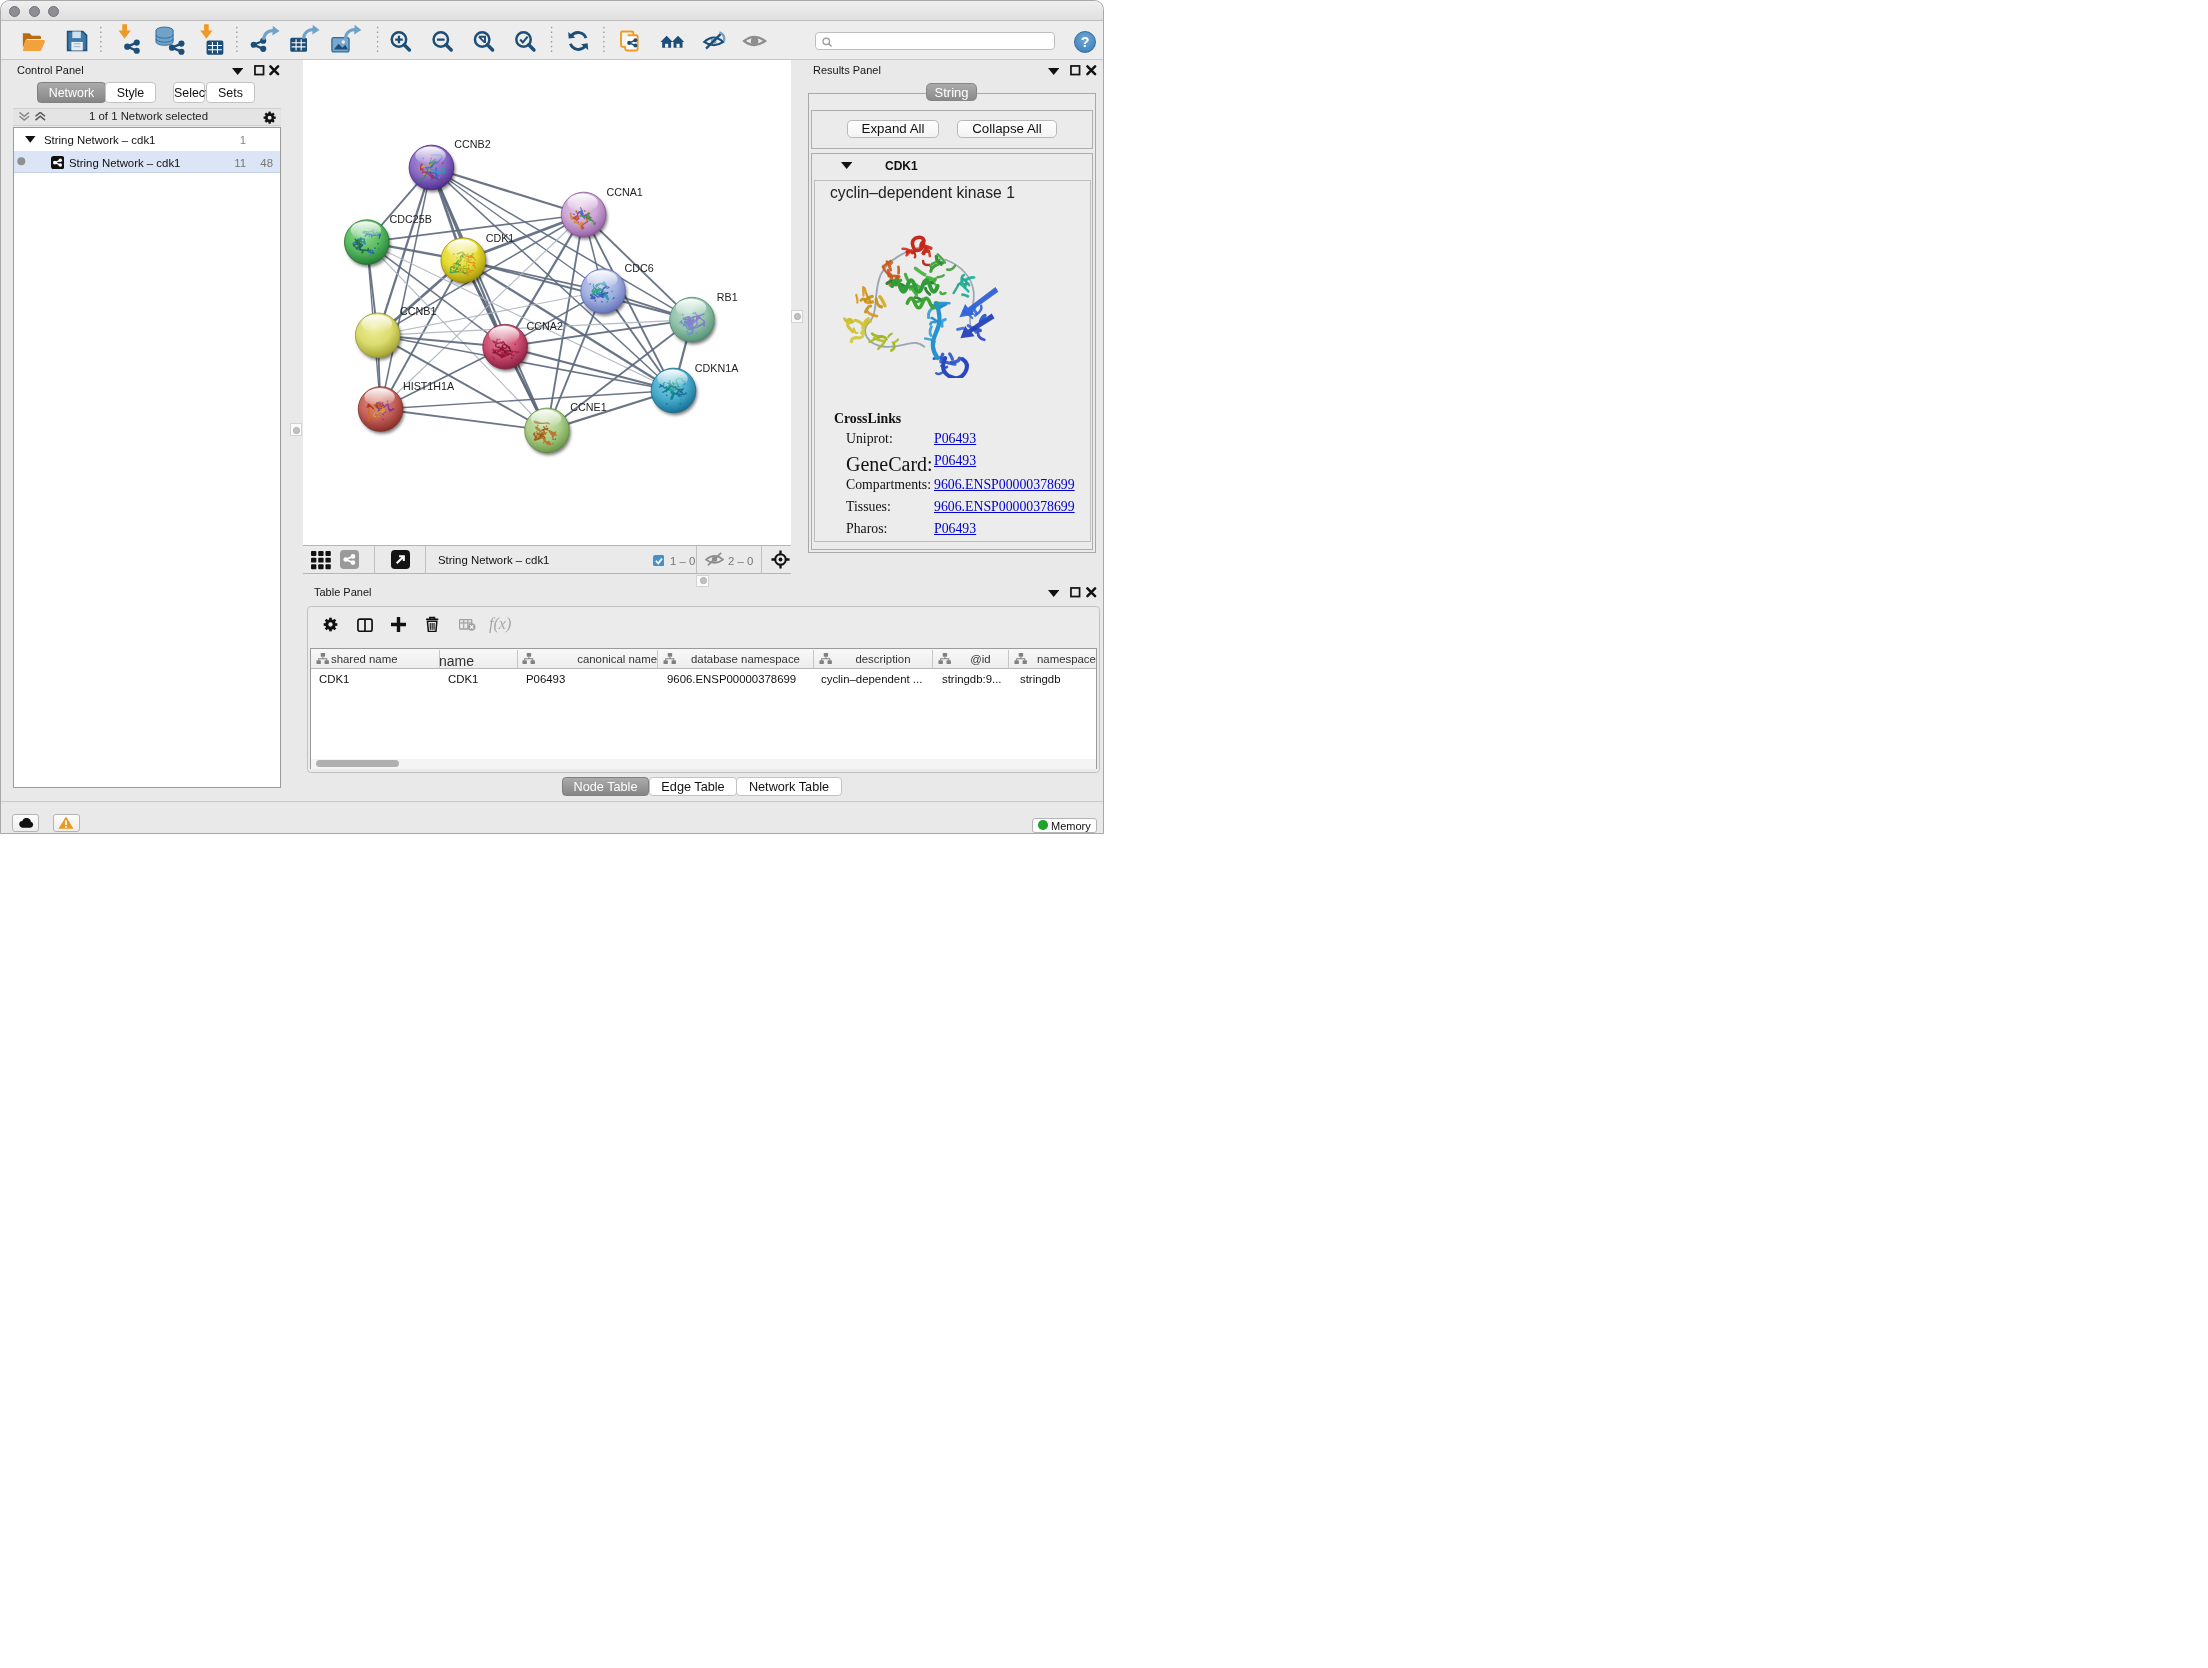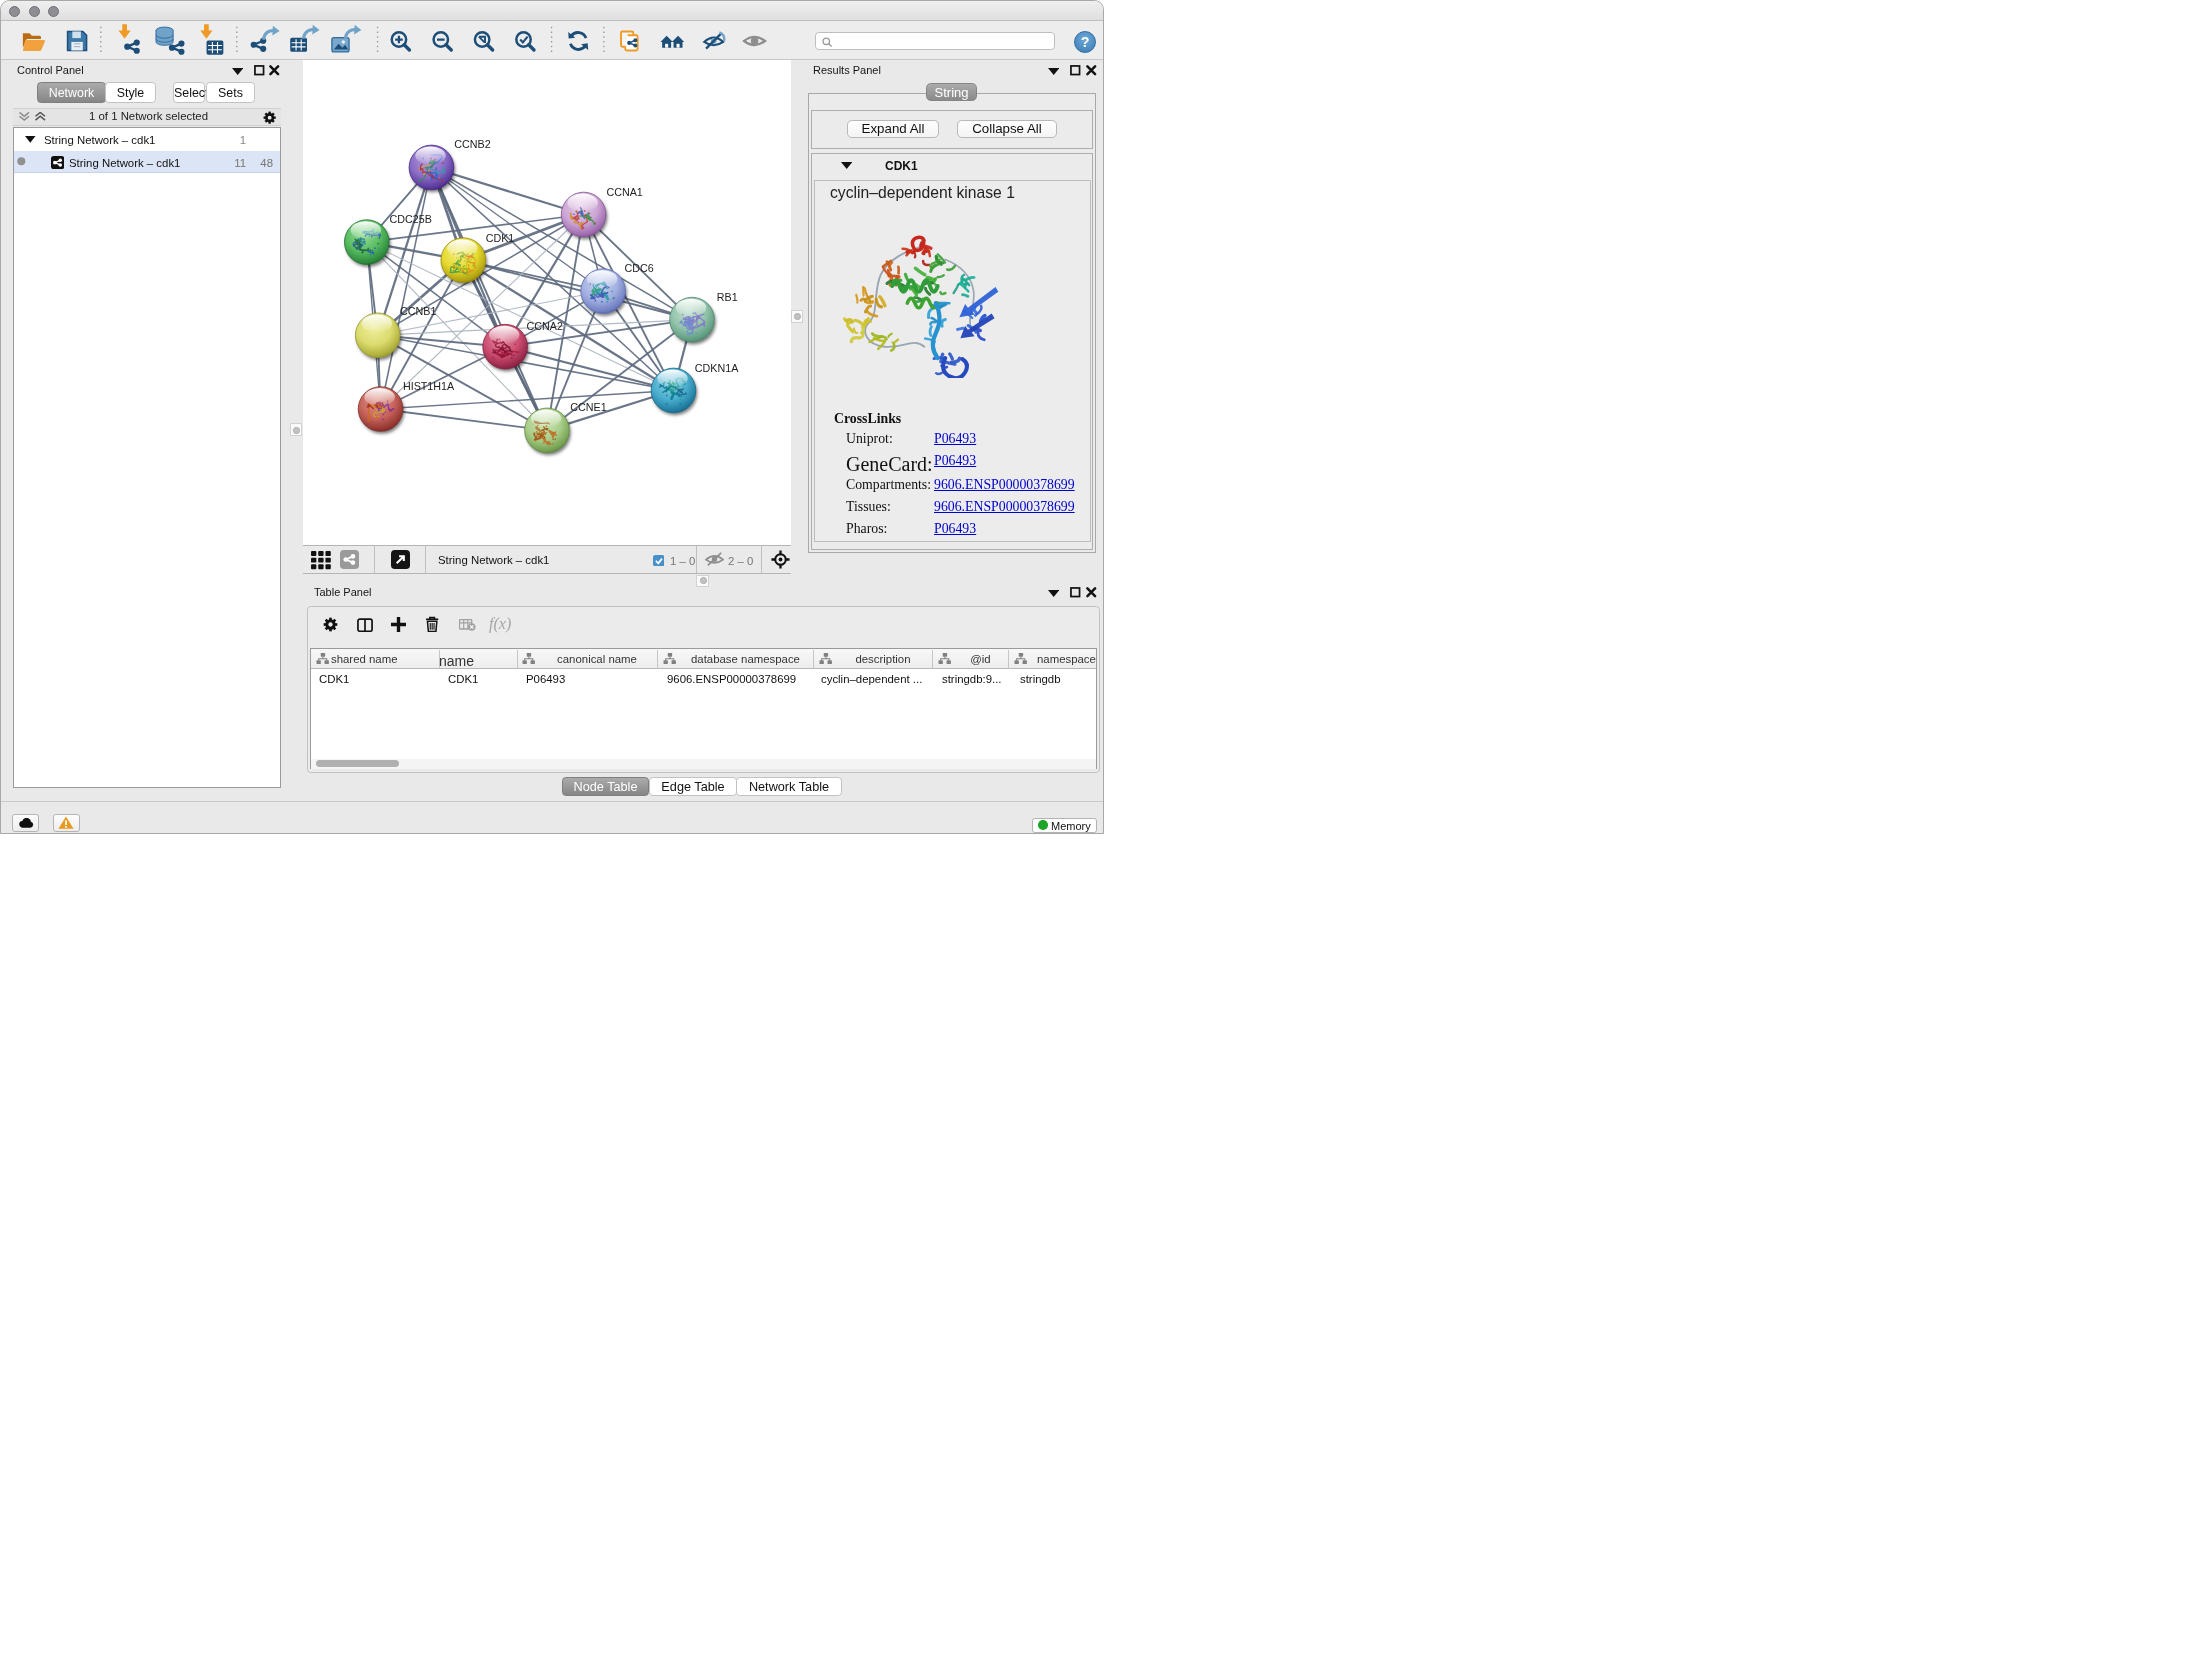--- a/index.html
+++ b/index.html
@@ -897,21 +897,21 @@
 <div class="abs" style="left:438px;top:652px;width:78px;overflow:hidden;font-size:14px;color:#333;white-space:nowrap">name</div>
 <div class="abs" style="left:516px;top:649px;width:1px;height:19px;background:#c6c6c6"></div>
 <svg class="abs" style="left:521px;top:652px" width="13.3" height="11.4" viewBox="0 0 14 12">
       <g fill="#808080">
         <rect x="5" y="0" width="4.6" height="4" rx="0.5"></rect>
         <rect x="0.5" y="7.6" width="4.6" height="4" rx="0.5"></rect>
         <rect x="9" y="7.6" width="4.6" height="4" rx="0.5"></rect>
         <path d="M7.3,4 v2 M2.8,7.6 v-1.6 h8.5 v1.6" stroke="#808080" stroke-width="1.1" fill="none"></path>
       </g>
     </svg>
-<div class="abs" style="left:536px;top:652px;width:120px;overflow:hidden;text-align:center;font-size:11.4px;color:#333;white-space:nowrap">canonical name</div>
+<div class="abs" style="left:536px;top:652px;width:120px;overflow:hidden;text-align:right;font-size:11.4px;color:#333;white-space:nowrap">canonical name</div>
 <div class="abs" style="left:656px;top:649px;width:1px;height:19px;background:#c6c6c6"></div>
 <svg class="abs" style="left:662px;top:652px" width="13.3" height="11.4" viewBox="0 0 14 12">
       <g fill="#808080">
         <rect x="5" y="0" width="4.6" height="4" rx="0.5"></rect>
         <rect x="0.5" y="7.6" width="4.6" height="4" rx="0.5"></rect>
         <rect x="9" y="7.6" width="4.6" height="4" rx="0.5"></rect>
         <path d="M7.3,4 v2 M2.8,7.6 v-1.6 h8.5 v1.6" stroke="#808080" stroke-width="1.1" fill="none"></path>
       </g>
     </svg>
 <div class="abs" style="left:677px;top:652px;width:135px;overflow:hidden;text-align:center;font-size:11.4px;color:#333;white-space:nowrap">database namespace</div>

